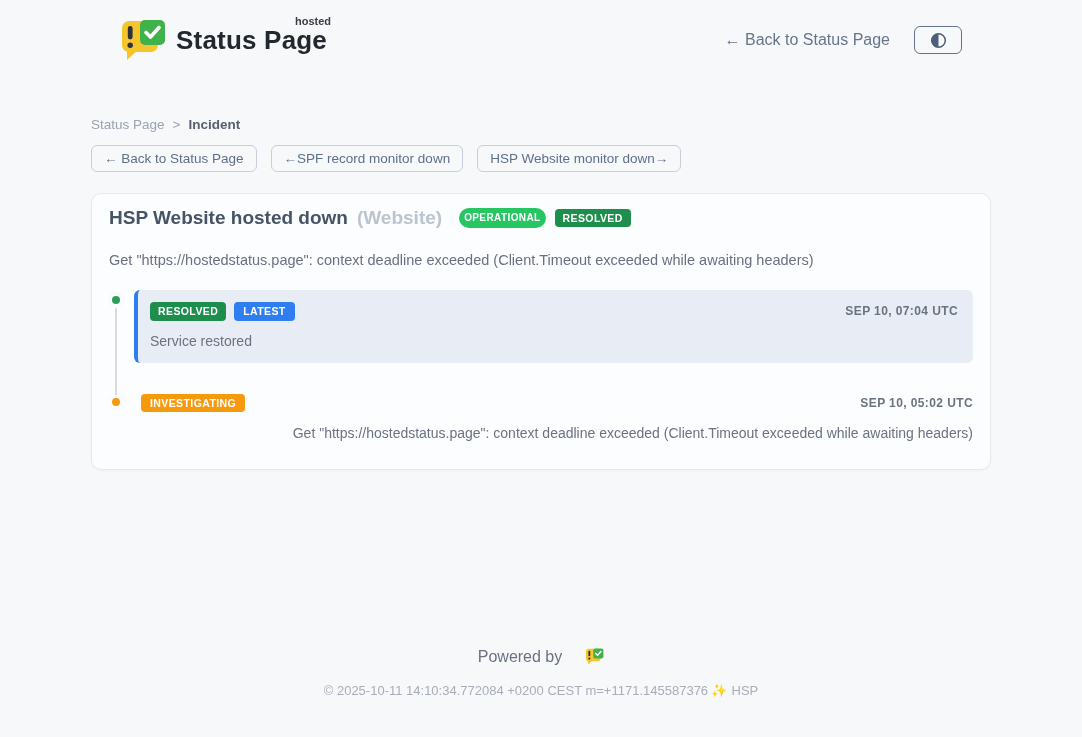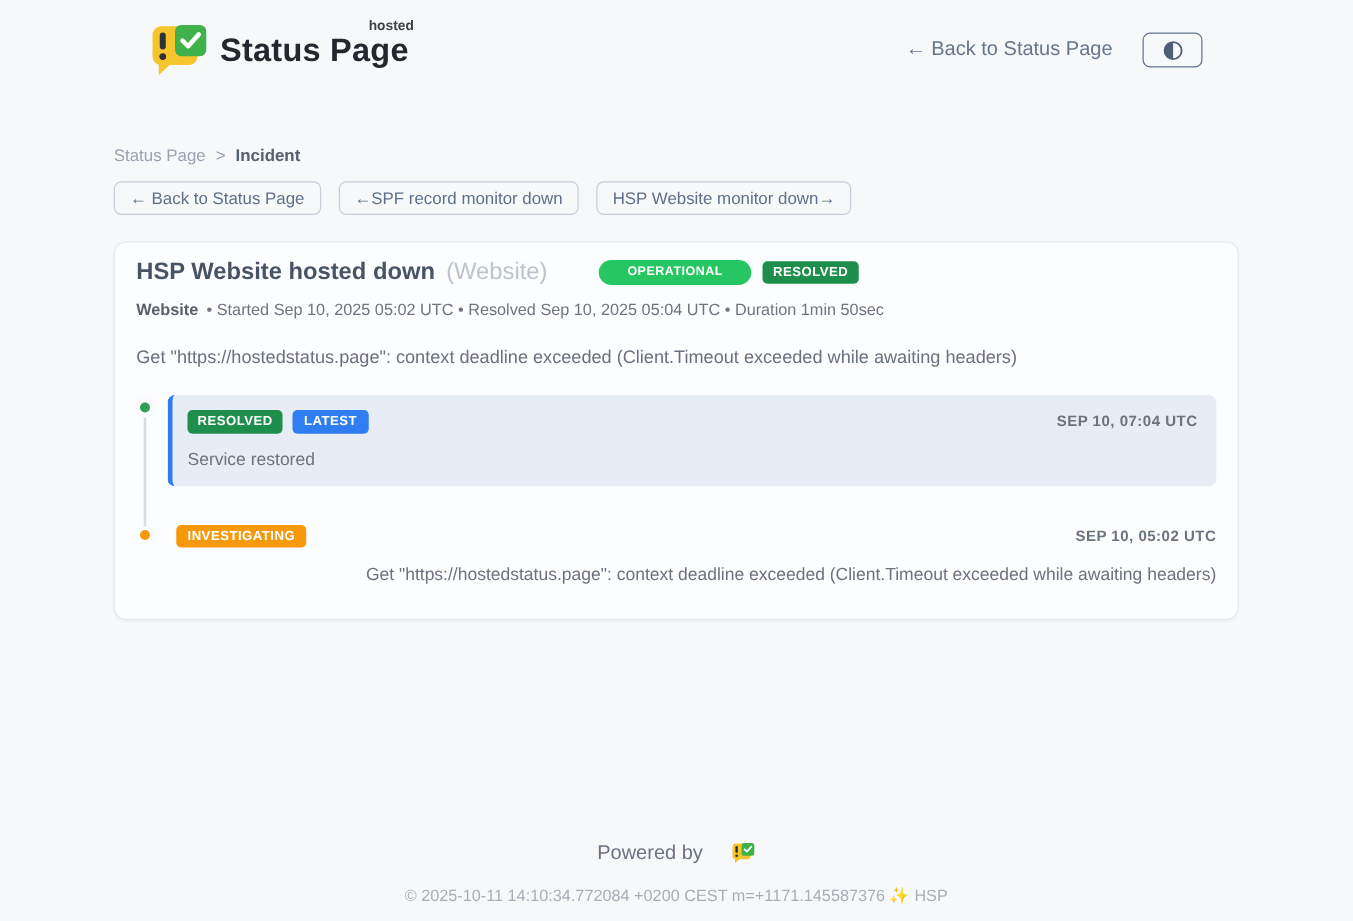--- a/index.html
+++ b/index.html
@@ -56,26 +56,26 @@
   }
 
   
   .card {
     margin-top: 21px; background: #fcfdfe; border: 1px solid #e5e9f0;
     border-radius: 10px; padding: 13px 17px 28px 17px;
     box-shadow: 0 1px 2px rgba(20,30,50,0.03);
   }
   .card-title-row { display: flex; align-items: center; gap: 9px; }
   .incident-title { font-size: 19px; font-weight: 700; color: #475466; }
-  .incident-scope { font-size: 19px; font-weight: 400; color: #bcc4cf; margin-right: 8px; }
+  .incident-scope { font-size: 19px; font-weight: 700; color: #bcc4cf; margin-right: 8px; }
   .badge {
     display: inline-block; color: #fff; font-weight: 700; line-height: 1;
     letter-spacing: 0.4px;
   }
-  .badge-pill { font-size: 10px; padding: 5px 23px; border-radius: 999px; background: #26c662; margin-left: 24px; }
+  .badge-pill { font-size: 10px; padding: 5px 5px; border-radius: 999px; background: #26c662; }
   .badge-resolved { font-size: 10.5px; padding: 4px 8px; border-radius: 4px; background: #1e8e4c; }
   .badge-latest { font-size: 10.5px; padding: 4px 9px; border-radius: 4px; background: #2e7ef2; }
   .badge-investigating { font-size: 10.5px; padding: 4px 9px; border-radius: 4px; background: #f7990d; }
 
   .meta-line { margin-top: 11px; font-size: 13px; color: #6e7580; }
   .meta-line .meta-source { font-weight: 700; color: #59606c; margin-right: 3px; }
   .incident-desc { margin-top: 23px; font-size: 14.5px; color: #697080; }
 
   
   .timeline { position: relative; margin-top: 22px; }
@@ -158,24 +158,20 @@
   </div>
 
   <div class="card">
     <div class="card-title-row">
       <span class="incident-title">HSP Website hosted down</span>
       <span class="incident-scope">(Website)</span>
       <span class="badge badge-pill">OPERATIONAL</span>
       <span class="badge badge-resolved">RESOLVED</span>
     </div>
 
-    <div class="meta-line">
-      <span class="meta-source">Website</span>
-      <span>• Started Sep 10, 2025 05:02 UTC • Resolved Sep 10, 2025 05:04 UTC • Duration 1min 50sec</span>
-    </div>
 
     <p class="incident-desc">Get "https://hostedstatus.page": context deadline exceeded (Client.Timeout exceeded while awaiting headers)</p>
 
     <div class="timeline">
       <div class="timeline-line"></div>
 
       <div class="t-entry">
         <span class="t-dot t-dot-green"></span>
         <div class="t-entry-highlight-box">
           <div class="t-badges-row">

